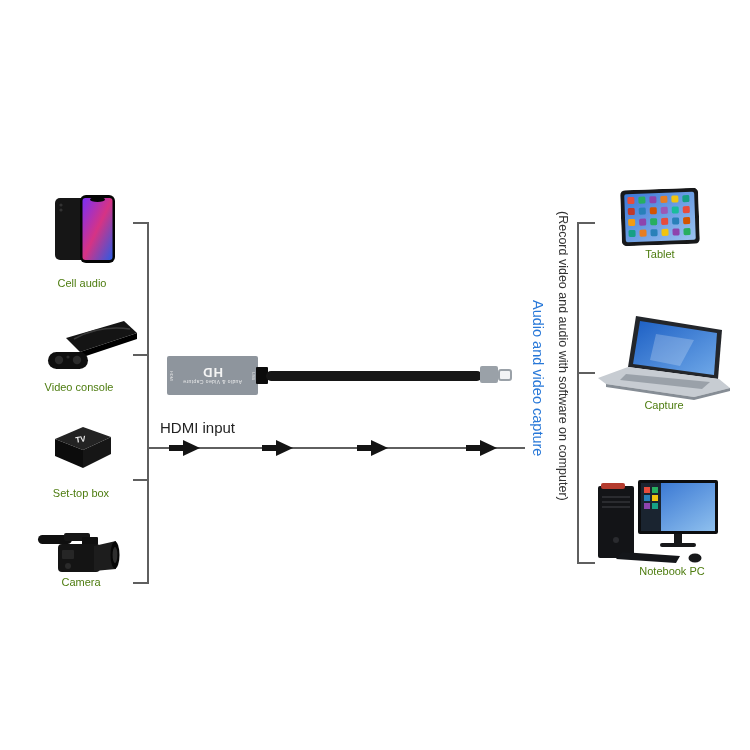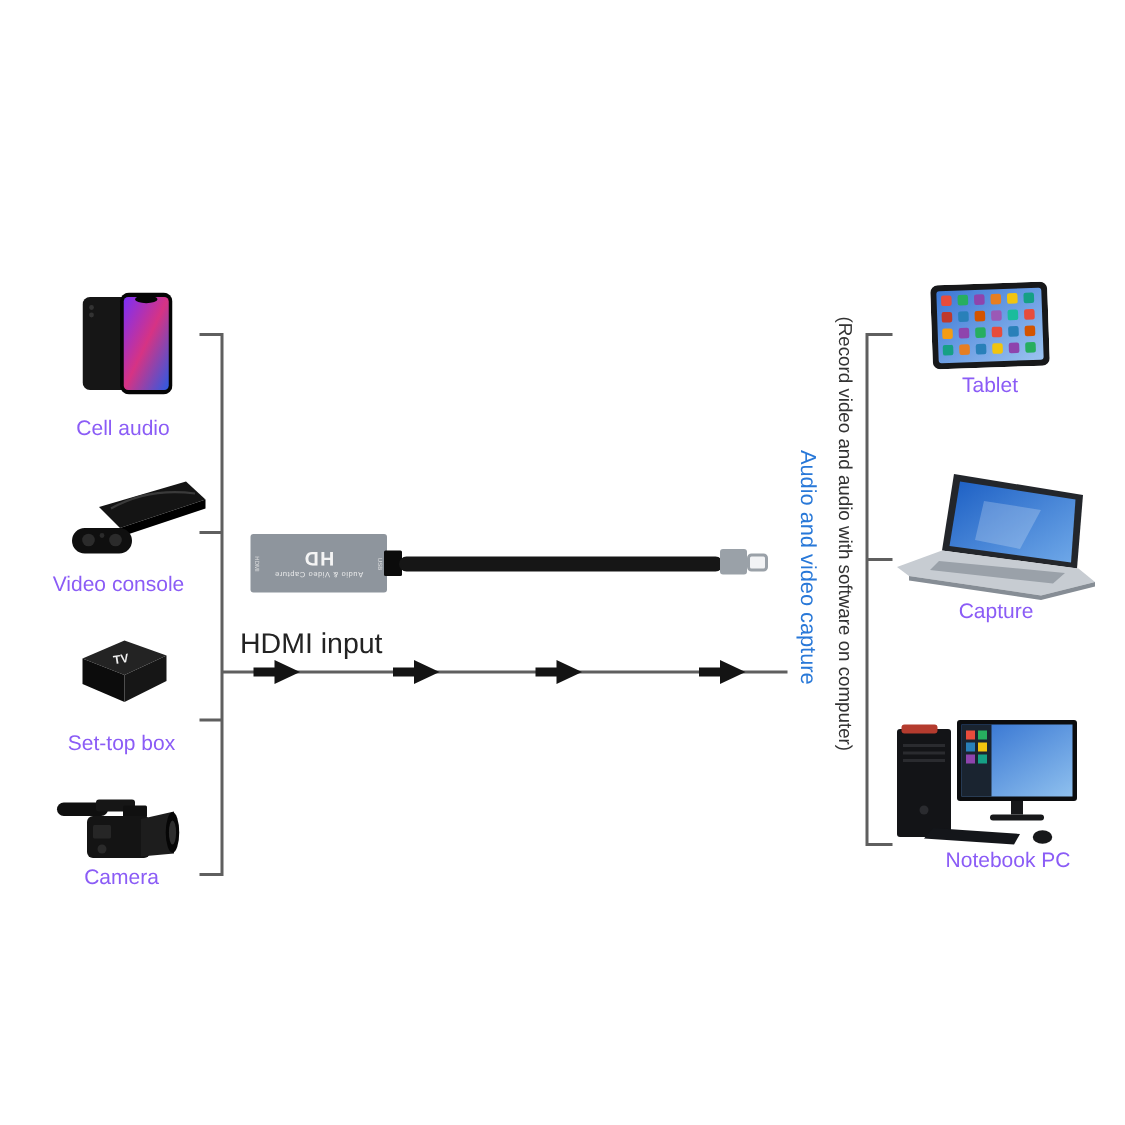--- a/index.html
+++ b/index.html
@@ -2,23 +2,23 @@
 <html><head>
 <meta charset="utf-8">
 <style>
   html,body{margin:0;padding:0;background:#fff;}
   .canvas{
     position:relative;width:750px;height:750px;background:#ffffff;overflow:hidden;
     font-family:"Liberation Sans","DejaVu Sans",sans-serif;color:#2f2f2f;
   }
   .abs{position:absolute;}
   .dev-label{
-    position:absolute;transform:translateX(-50%);font-size:14px;color:#8b5cf6;white-space:nowrap;
-  }
-  .bus-label{position:absolute;font-size:19px;color:#232323;white-space:nowrap;}
+    position:absolute;transform:translateX(-50%);font-size:11px;color:#4d7c0f;white-space:nowrap;
+  }
+  .bus-label{position:absolute;font-size:15px;color:#232323;white-space:nowrap;}
   .vtext{
     position:absolute;writing-mode:vertical-rl;text-orientation:mixed;white-space:nowrap;line-height:18px;
   }
   .vtext.blue{font-size:14.5px;color:#2878d8;}
   .vtext.note{font-size:12.5px;color:#333333;}
   
   .capture-box{
     position:absolute;left:167px;top:356px;width:91px;height:39px;background:#8e959d;border-radius:2px;
   }
   .capture-face{

